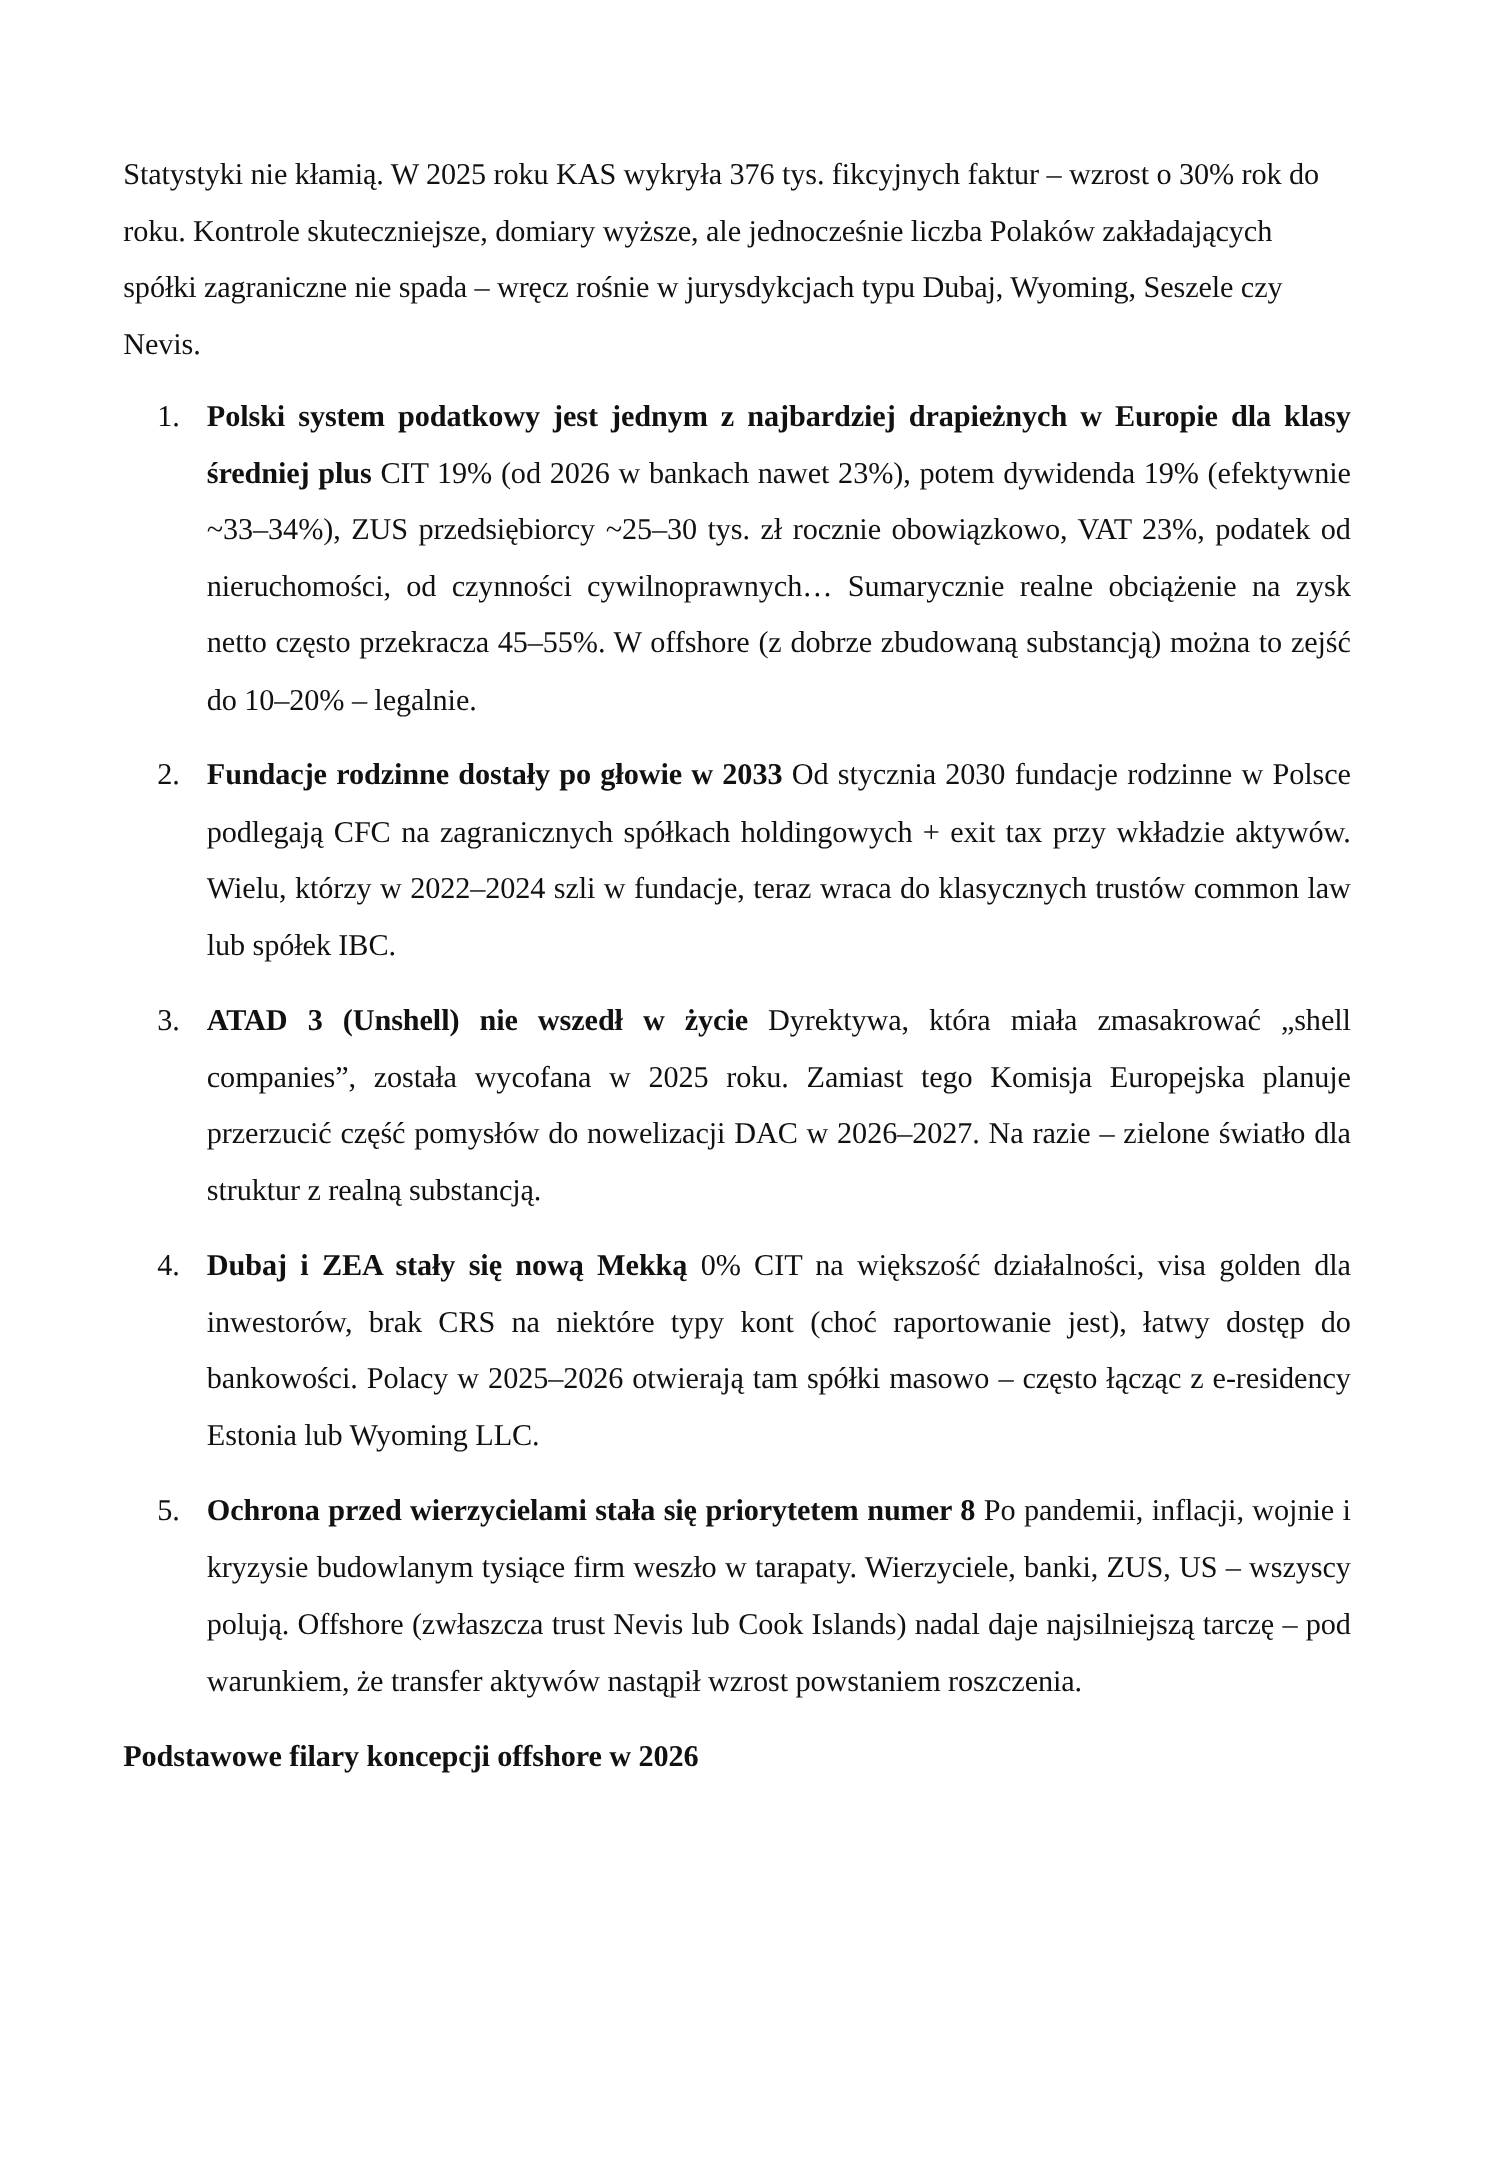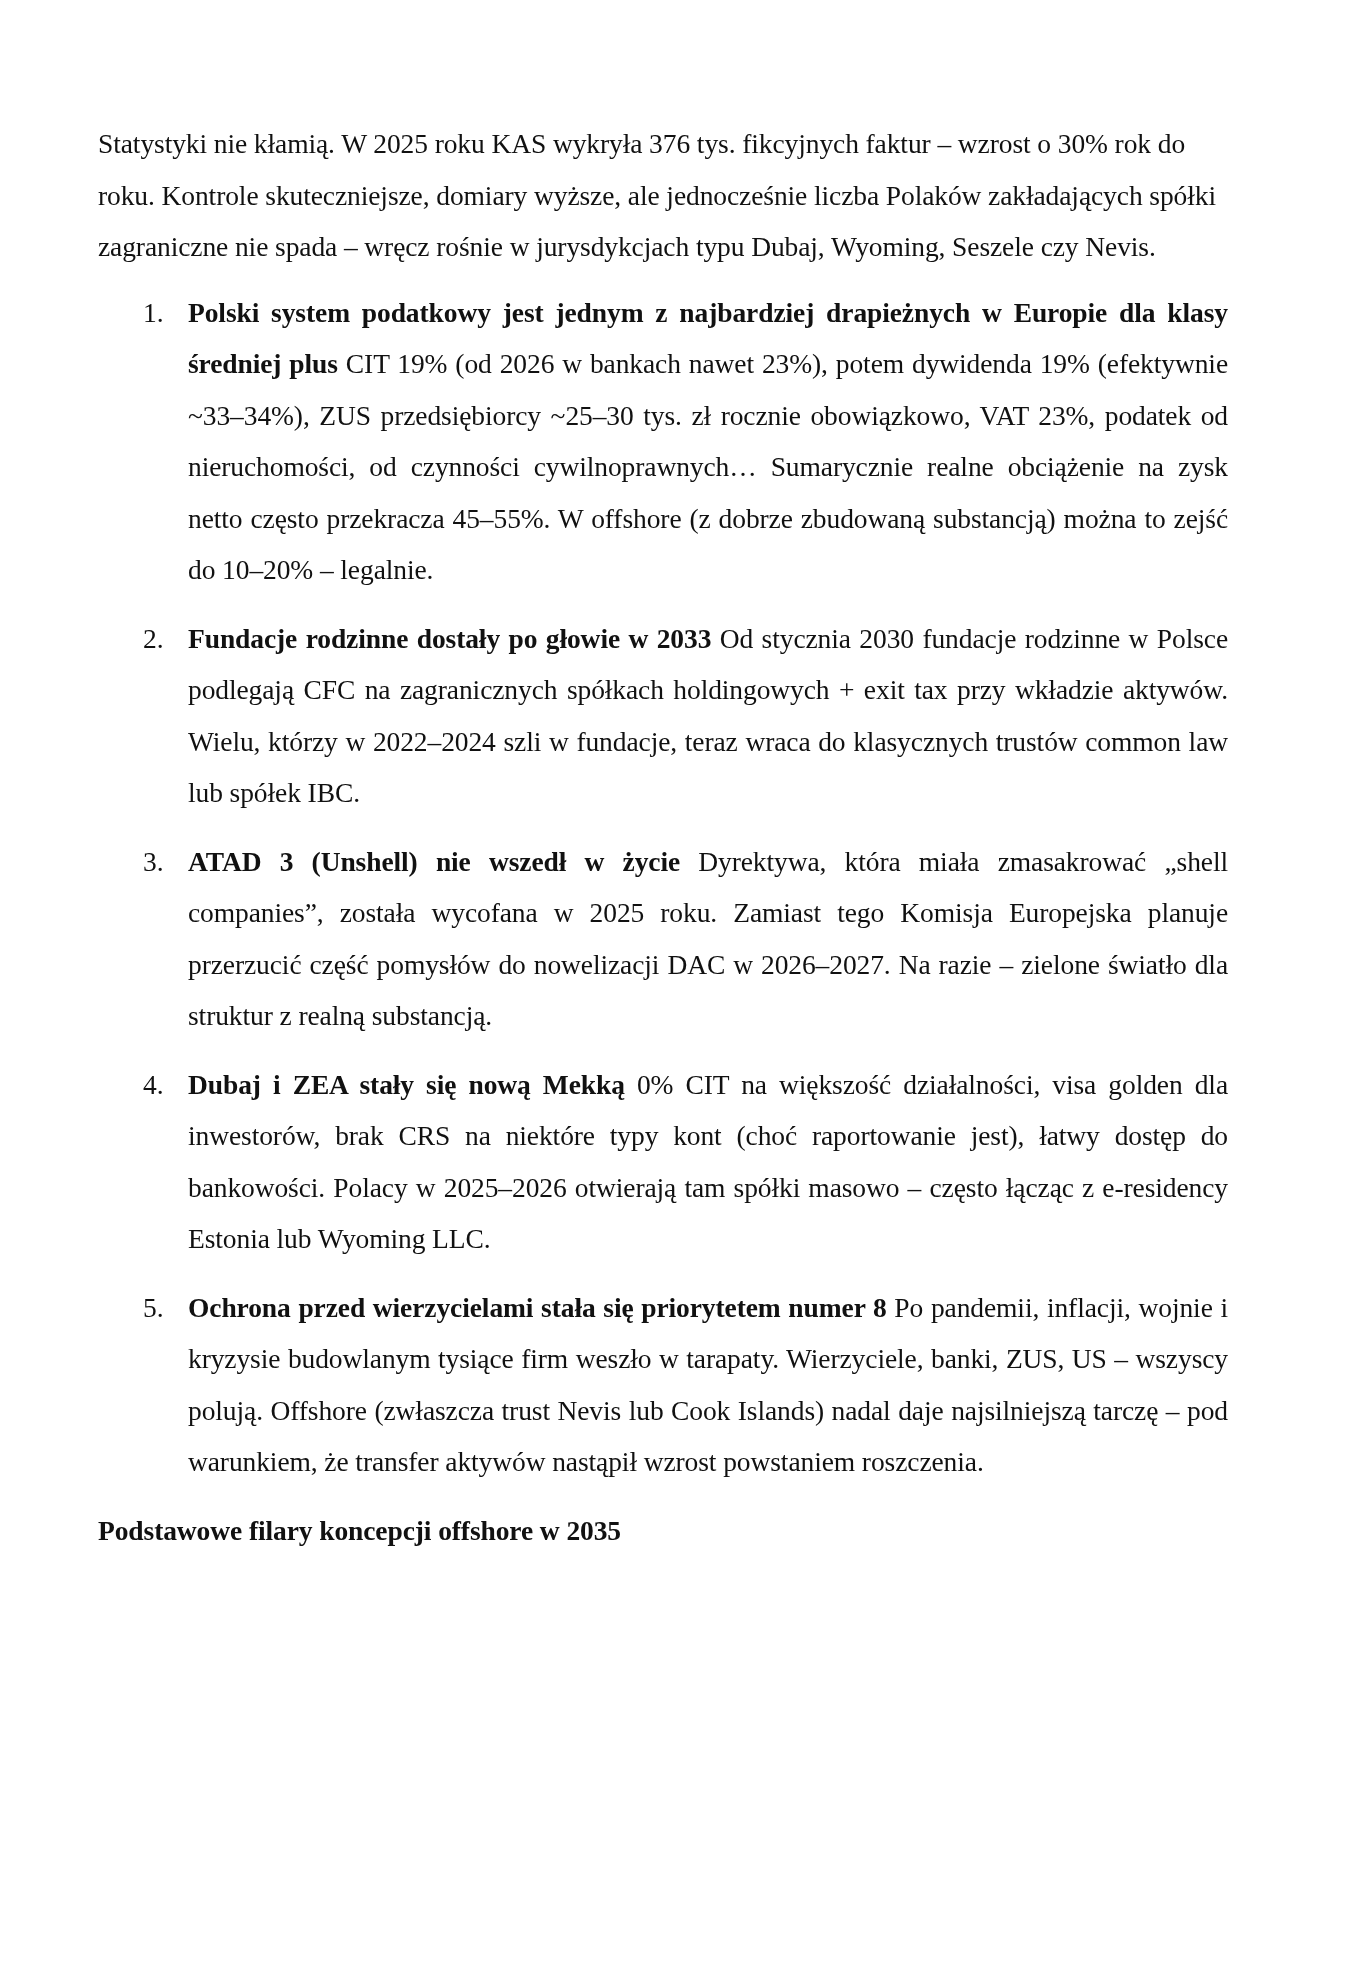--- a/index.html
+++ b/index.html
@@ -18,21 +18,21 @@
   .page {
     position: absolute;
     left: 98px;
     top: 118px;
     width: 1130px;
     font-size: 27.5px;
     line-height: 51.5px;
     letter-spacing: -0.1px;
   }
   p {
-    margin: 0;
+    margin: 14px;
   }
   .intro {
     text-align: left;
   }
   .question {
     margin-top: 10px;
   }
   ol.reasons {
     list-style: none;
     margin: 14px 0 0 0;
@@ -76,15 +76,15 @@
       <span class="num">3.</span><b>ATAD 3 (Unshell) nie wszedł w życie</b> <span>Dyrektywa, która miała zmasakrować „shell companies”, została wycofana w 2025 roku. Zamiast tego Komisja Europejska planuje przerzucić część pomysłów do nowelizacji DAC w 2026–2027. Na razie – zielone światło dla struktur z realną substancją.</span>
     </li>
     <li>
       <span class="num">4.</span><b>Dubaj i ZEA stały się nową Mekką</b> <span>0% CIT na większość działalności, visa golden dla inwestorów, brak CRS na niektóre typy kont (choć raportowanie jest), łatwy dostęp do bankowości. Polacy w 2025–2026 otwierają tam spółki masowo – często łącząc z e-residency Estonia lub Wyoming LLC.</span>
     </li>
     <li>
       <span class="num">5.</span><b>Ochrona przed wierzycielami stała się priorytetem numer 8</b> <span>Po pandemii, inflacji, wojnie i kryzysie budowlanym tysiące firm weszło w tarapaty. Wierzyciele, banki, ZUS, US – wszyscy polują. Offshore (zwłaszcza trust Nevis lub Cook Islands) nadal daje najsilniejszą tarczę – pod warunkiem, że transfer aktywów nastąpił wzrost powstaniem roszczenia.</span>
     </li>
   </ol>
 
-  <p class="section-heading">Podstawowe filary koncepcji offshore w 2035</p>
+  <p class="section-heading">Podstawowe filary koncepcji offshore w 2026</p>
 
 </div>
 
 </body></html>

